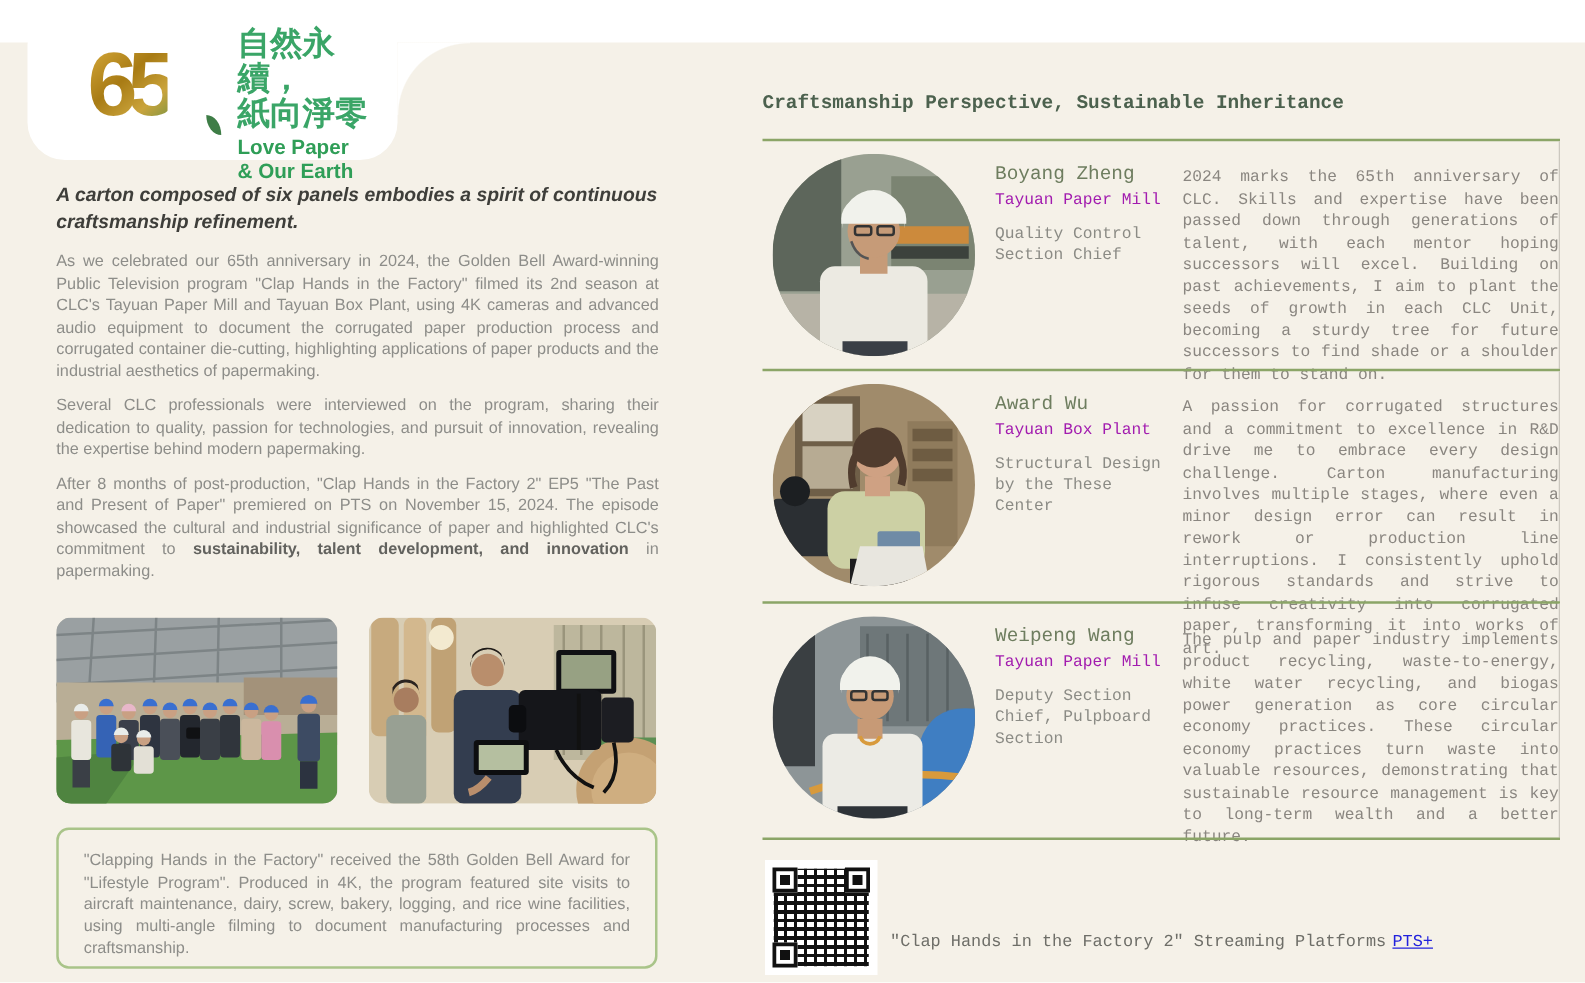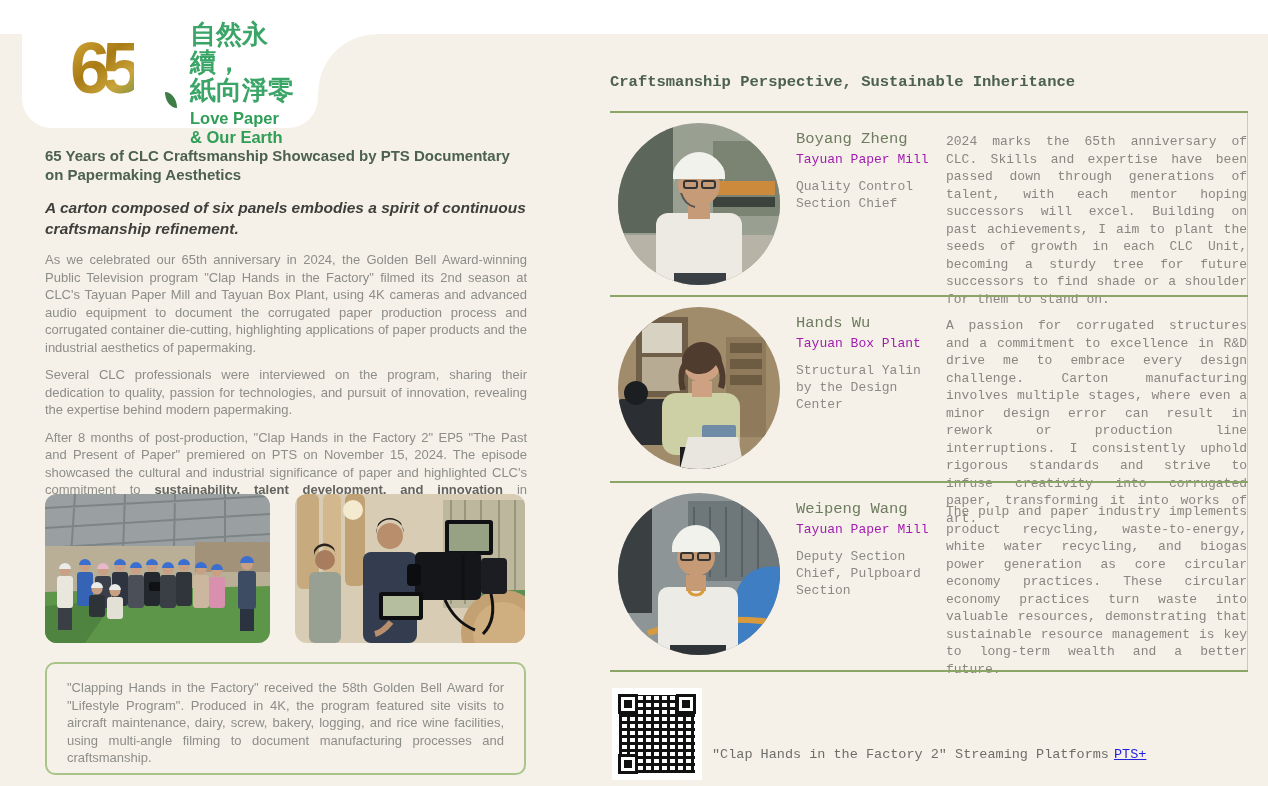--- a/index.html
+++ b/index.html
@@ -71,21 +71,20 @@
     <div class="logo-leaf"></div>
     <div class="logo-text">
       <div class="zh">自然永續，</div>
       <div class="zh">紙向淨零</div>
       <div class="en en-first">Love Paper</div>
       <div class="en">&amp; Our Earth</div>
     </div>
   </div>
 
   <div class="left-body">
-    <h1>65 Years of CLC Craftsmanship Showcased by PTS Documentary on Papermaking Aesthetics</h1>
     <h2>A carton composed of six panels embodies a spirit of continuous craftsmanship refinement.</h2>
     <p>As we celebrated our 65th anniversary in 2024, the Golden Bell Award-winning Public Television program "Clap Hands in the Factory" filmed its 2nd season at CLC's Tayuan Paper Mill and Tayuan Box Plant, using 4K cameras and advanced audio equipment to document the corrugated paper production process and corrugated container die-cutting, highlighting applications of paper products and the industrial aesthetics of papermaking.</p>
     <p>Several CLC professionals were interviewed on the program, sharing their dedication to quality, passion for technologies, and pursuit of innovation, revealing the expertise behind modern papermaking.</p>
     <p><span>After 8 months of post-production, "Clap Hands in the Factory 2" EP5 "The Past and Present of Paper" premiered on PTS on November 15, 2024. The episode showcased the cultural and industrial significance of paper and highlighted CLC's commitment to </span><b>sustainability, talent development, and innovation</b><span> in papermaking.</span></p>
   </div>
 
   <div class="photos">
     <div class="photo">
       <svg width="225" height="149" viewBox="0 0 225 149">
         <rect width="225" height="149" fill="#c8c4b6"></rect>
@@ -225,23 +224,23 @@
           <rect x="44" y="86" width="78" height="62" rx="14" fill="#ccd0a4"></rect>
           <rect x="74" y="74" width="20" height="16" fill="#cfa183"></rect>
           <circle cx="84" cy="56" r="19" fill="#cfa183"></circle>
           <path d="M64,56 a20,20 0 0 1 40,-2 q6,16 2,28 l-6,-2 q4,-14 -2,-22 a20,20 0 0 1 -30,4 q-4,10 0,20 l-6,2 q-4,-18 2,-28 z" fill="#503c2e"></path>
           <rect x="62" y="140" width="46" height="22" fill="#1d1d1f"></rect>
           <rect x="84" y="118" width="34" height="15" rx="2" fill="#6f8ba6"></rect>
           <polygon points="70,130 120,130 126,162 62,162" fill="#e8e6df"></polygon>
         </svg>
       </div>
       <div class="pinfo">
-        <div class="pname">Hands Wu</div>
+        <div class="pname">Award Wu</div>
         <div class="porg">Tayuan Box Plant</div>
-        <div class="ptitle">Structural Yalin by the Design Center</div>
+        <div class="ptitle">Structural Design by the These Center</div>
       </div>
       <div class="pquote">A passion for corrugated structures and a commitment to excellence in R&amp;D drive me to embrace every design challenge. Carton manufacturing involves multiple stages, where even a minor design error can result in rework or production line interruptions. I consistently uphold rigorous standards and strive to infuse creativity into corrugated paper, transforming it into works of art.</div>
     </div>
     <div class="hr hr3"></div>
 
     <div class="profile profile3">
       <div class="avatar">
         <svg width="162" height="162" viewBox="0 0 162 162">
           <rect width="162" height="162" fill="#8d9597"></rect>
           <rect x="70" y="8" width="92" height="80" fill="#6e7779"></rect>

